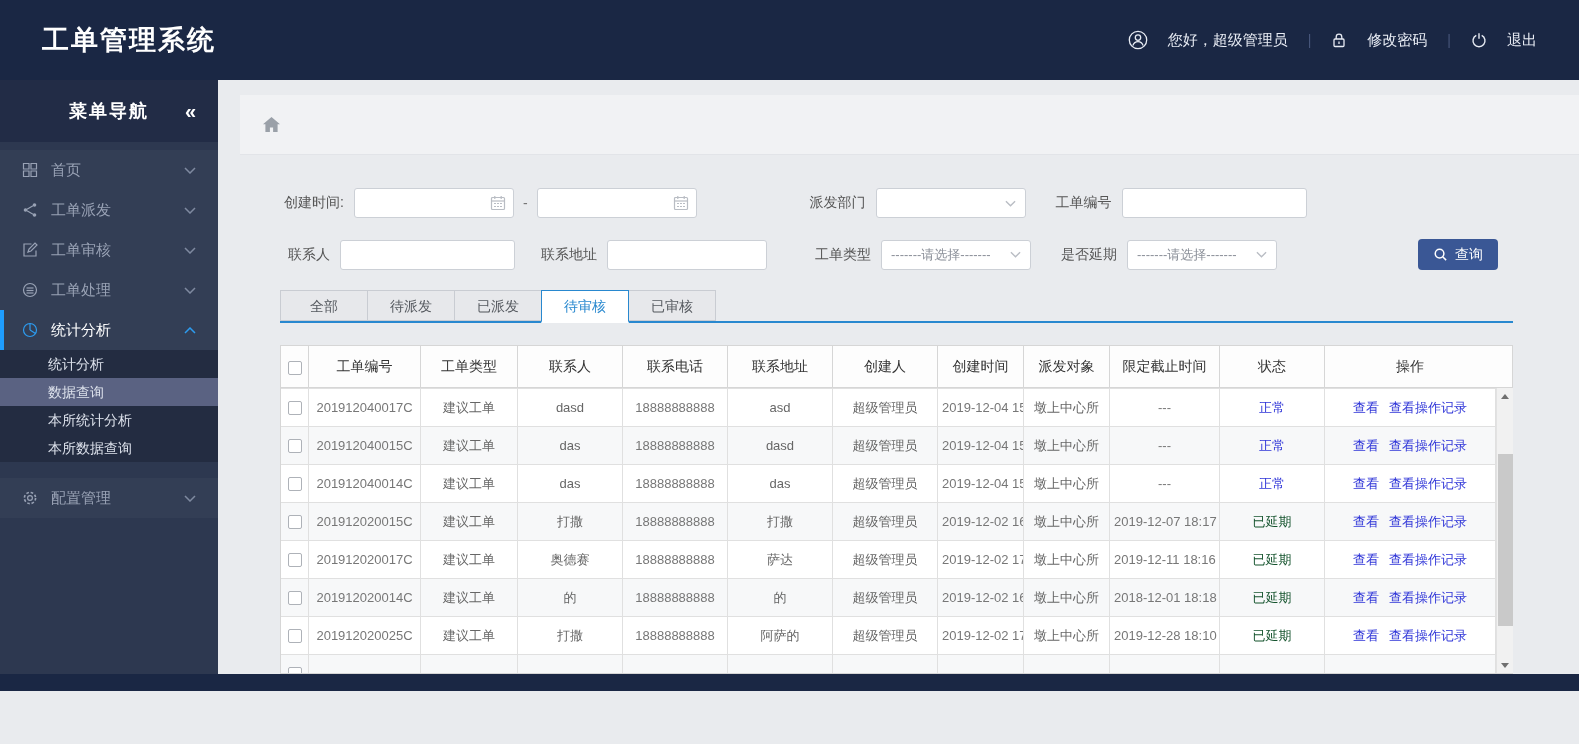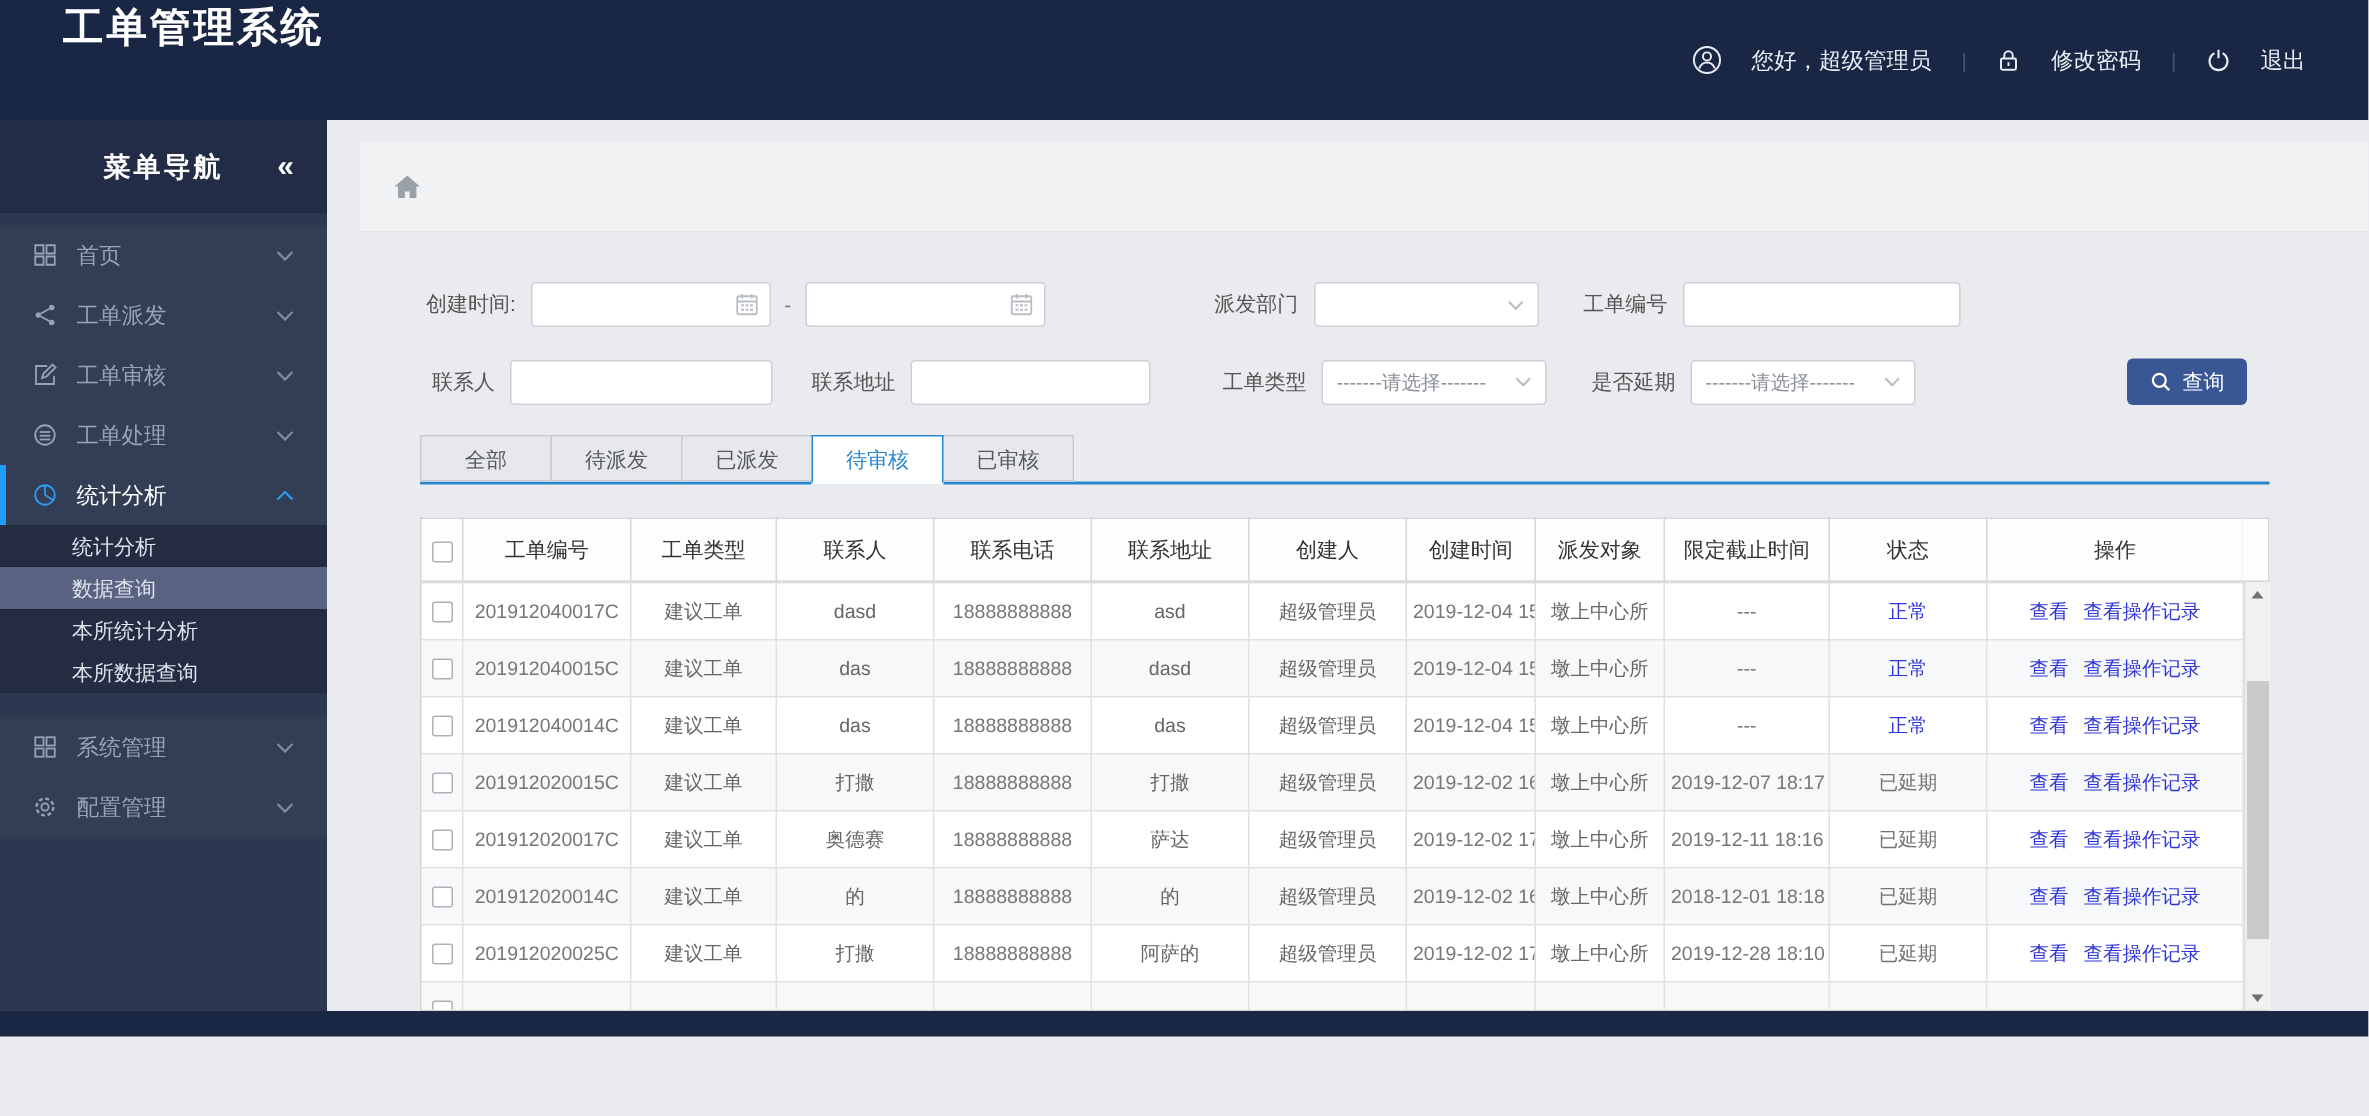--- a/index.html
+++ b/index.html
@@ -1,20 +1,20 @@
 <!DOCTYPE html>
 <html><head>
 <meta charset="utf-8">
 <style>
   * { box-sizing: border-box; margin: 0; padding: 0; }
   html,body { width:1579px; height:744px; overflow:hidden; }
   body { font-family:"Liberation Sans","DejaVu Sans",sans-serif; background:#e9ebee; }
 
   
-  .topbar { height:80px; background:#1a2744; display:flex; justify-content:space-between; padding:0 42px; }
+  .topbar { height:80px; background:#1a2744; display:flex; align-items:center; justify-content:space-between; padding:0 42px; }
   .logo { color:#fff; font-size:27px; font-weight:bold; letter-spacing:2px; }
   .topbar-right { display:flex; align-items:center; color:#e8ecf4; font-size:15px; }
   .top-item { display:flex; align-items:center; gap:20px; cursor:pointer; color:#e8ecf4; }
   .top-sep { color:#46557a; margin:0 20px; font-size:14px; }
   .topbar svg { display:block; }
 
   
   .body-row { display:flex; height:594px; }
   footer { height:17px; background:#1a2744; }
 
@@ -60,21 +60,21 @@
   .grid-header { position:relative; width:1233px; }
   table { border-collapse:collapse; table-layout:fixed; width:1216px; }
   th { height:42px; border:1px solid #d6d6d6; background:#fdfdfd; font-weight:normal; font-size:14px; color:#333; }
   .filler { position:absolute; right:0; top:0; width:18px; height:43px; background:#fdfdfd; border:1px solid #d6d6d6; border-left:none; }
   .grid-body { position:relative; width:1233px; height:285px; overflow:hidden; border-left:1px solid #d6d6d6; }
   .grid-body table { margin-left:-1px; }
   td { height:38px; border:1px solid #e0e0e0; font-size:13px; color:#666; text-align:center; padding:0 4px; white-space:nowrap; overflow:hidden; }
   tbody tr:nth-child(even) { background:#f7f8f9; }
   .c-order { color:#777; }
   .status-normal { color:#2f35d8; }
-  .status-delayed { color:#737373; }
+  .status-delayed { color:#14532d; }
   td a { color:#2f35d8; text-decoration:none; margin:0 5px; cursor:pointer; }
   .cb { display:inline-block; width:14px; height:14px; background:#fff; border:1px solid #aeb2b8; border-radius:2px; vertical-align:middle; cursor:pointer; }
 
   
   .vscroll { position:absolute; top:0; right:0; width:17px; height:285px; background:#f1f1f1; border-left:1px solid #e2e2e2; }
   .varrow { height:16px; display:flex; align-items:center; justify-content:center; cursor:pointer; }
   .tri-up { width:0; height:0; border-left:4px solid transparent; border-right:4px solid transparent; border-bottom:5px solid #6f6f6f; }
   .tri-down { width:0; height:0; border-left:4px solid transparent; border-right:4px solid transparent; border-top:5px solid #6f6f6f; }
   .varrow.bottom { position:absolute; bottom:0; left:0; width:100%; }
   .vthumb { position:absolute; top:66px; left:1px; width:15px; height:172px; background:#c9c9c9; cursor:pointer; }
@@ -215,36 +215,20 @@
       <div class="submenu">
         <div class="sub-item">统计分析</div>
         <div class="sub-item selected">数据查询</div>
         <div class="sub-item">本所统计分析</div>
         <div class="sub-item">本所数据查询</div>
       </div>
       <div class="group-gap"></div>
       <div class="menu-item">
         <span class="micon">
             <svg width="16" height="16" viewBox="0 0 16 16">
-              <rect x="1.5" y="1.5" width="5.5" height="5.5" fill="none" stroke="currentColor" stroke-width="1.2"></rect>
-              <rect x="9" y="1.5" width="5.5" height="5.5" fill="none" stroke="currentColor" stroke-width="1.2"></rect>
-              <rect x="1.5" y="9" width="5.5" height="5.5" fill="none" stroke="currentColor" stroke-width="1.2"></rect>
-              <rect x="9" y="9" width="5.5" height="5.5" fill="none" stroke="currentColor" stroke-width="1.2"></rect>
-            </svg>
-          </span>
-        <span>系统管理</span>
-        <span class="chev">
-            <svg width="12" height="7" viewBox="0 0 12 7">
-              <polyline points="1,1 6,6 11,1" fill="none" stroke="currentColor" stroke-width="1.5"></polyline>
-            </svg>
-          </span>
-      </div>
-      <div class="menu-item">
-        <span class="micon">
-            <svg width="16" height="16" viewBox="0 0 16 16">
               <circle cx="8" cy="8" r="2.4" fill="none" stroke="currentColor" stroke-width="1.2"></circle>
               <circle cx="8" cy="8" r="5.6" fill="none" stroke="currentColor" stroke-width="1.6" stroke-dasharray="2.6 1.8"></circle>
             </svg>
           </span>
         <span>配置管理</span>
         <span class="chev">
             <svg width="12" height="7" viewBox="0 0 12 7">
               <polyline points="1,1 6,6 11,1" fill="none" stroke="currentColor" stroke-width="1.5"></polyline>
             </svg>
           </span>

